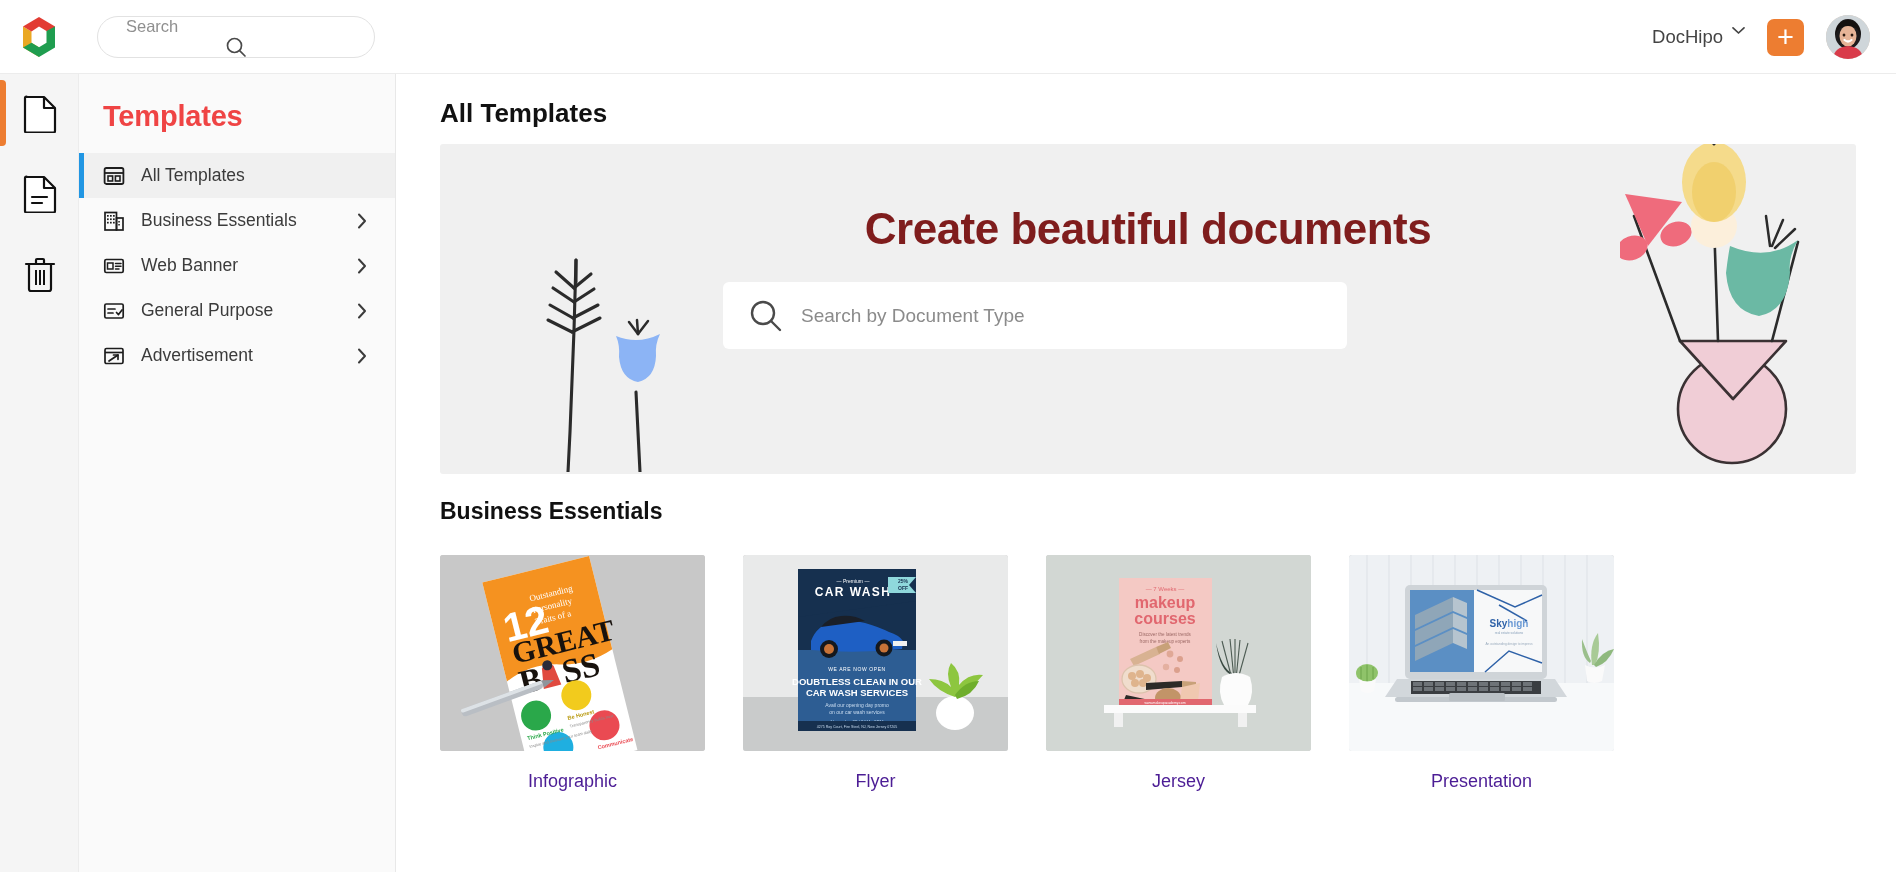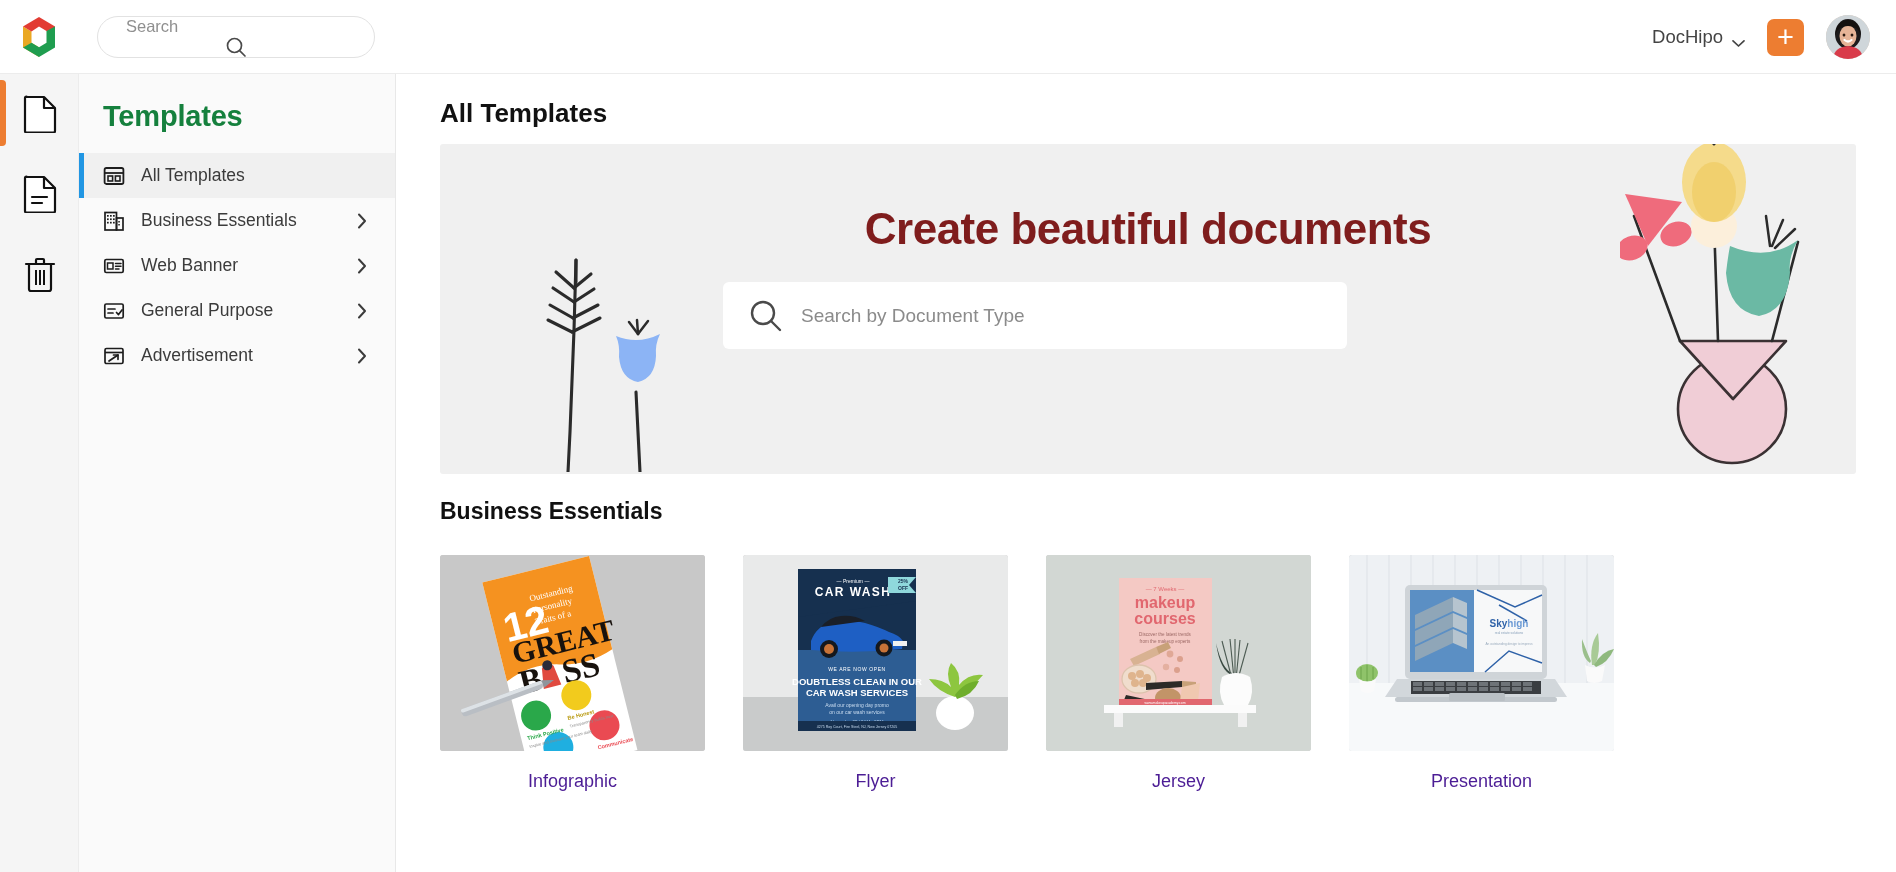--- a/index.html
+++ b/index.html
@@ -30,21 +30,21 @@
     color: #3c3c3c; font-family: "Liberation Sans", sans-serif; background: transparent;
   }
   .search-box input::placeholder { color: #8f8f8f; }
   .mini-search-icon { width: 22px; height: 22px; flex: 0 0 22px; }
 
   .topbar-right {
     position: absolute; right: 26px; top: 0; height: 74px;
     display: flex; align-items: center; gap: 22px;
   }
   .account {
-    display: flex; align-items: flex-end; gap: 9px; cursor: pointer;
+    display: flex; align-items: flex-start; gap: 9px; cursor: pointer;
   }
   .account-name { font-size: 18.5px; color: #444; }
   .chev { width: 13px; height: 9px; }
   .plus-btn {
     width: 37px; height: 37px; border-radius: 7px; background: #ed7d31;
     display: flex; align-items: center; justify-content: center; cursor: pointer;
   }
   .plus-btn span { color: #fff; font-size: 29px; line-height: 26px; font-weight: 300; }
   .avatar {
     width: 44px; height: 44px; border-radius: 50%; overflow: hidden;
@@ -64,21 +64,21 @@
     content: ""; position: absolute; left: 0; top: 6px;
     width: 6px; height: 66px; background: #ed7d31; border-radius: 0 4px 4px 0;
   }
 
   
   .sidebar {
     position: absolute; top: 74px; left: 79px; width: 317px; height: 798px;
     background: #fafafa; border-right: 1px solid #e8e8e8;
   }
   .sidebar-title {
-    font-size: 29px; font-weight: bold; color: #15803d;
+    font-size: 29px; font-weight: bold; color: #ef4444;
     padding: 26px 0 20px 24px; letter-spacing: -0.2px;
   }
   .nav-item {
     height: 45px; display: flex; align-items: center;
     padding-left: 24px; position: relative; cursor: pointer;
   }
   .nav-item.active { background: #f0f0f0; }
   .nav-item.active::before {
     content: ""; position: absolute; left: 0; top: 0;
     width: 5px; height: 45px; background: #2196e3;

